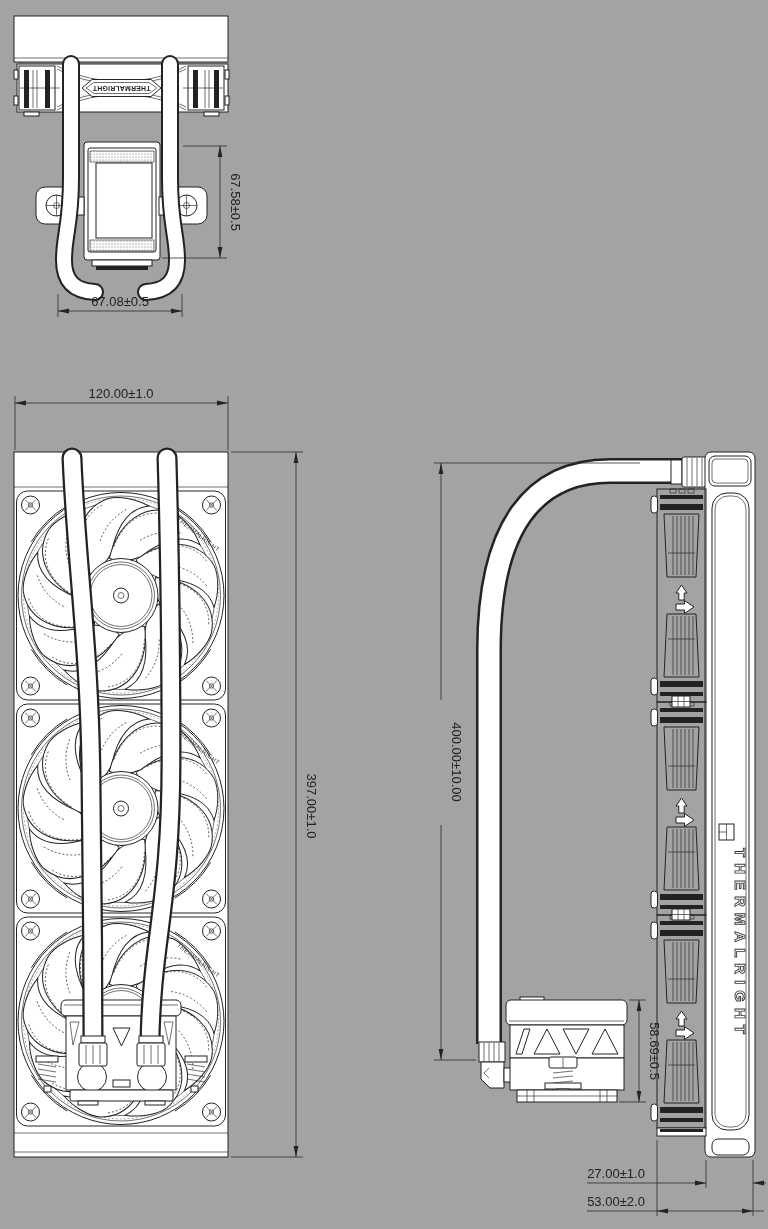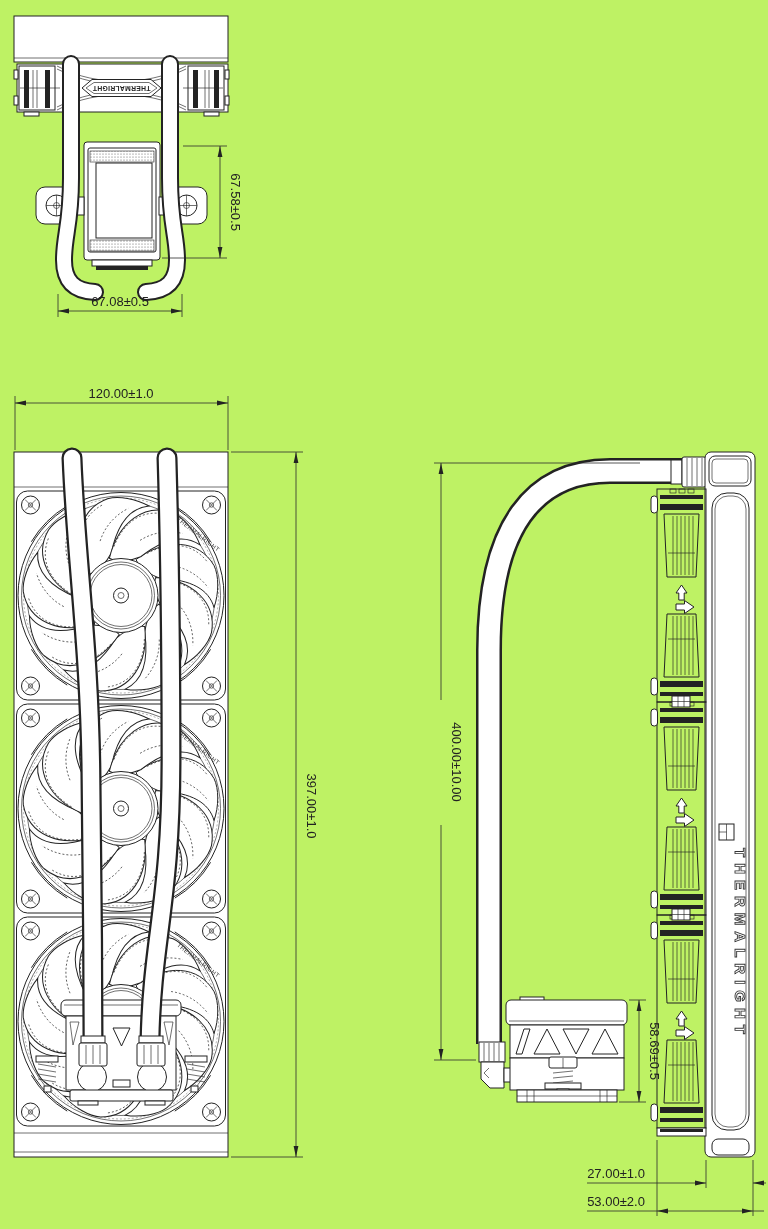--- a/index.html
+++ b/index.html
@@ -1,16 +1,16 @@
 <!DOCTYPE html>
 <html><head>
 <meta charset="utf-8">
 <style>
   html,body{margin:0;padding:0;background:#fff;}
-  #canvas{width:768px;height:1229px;position:relative;background:#bef264;overflow:hidden;}
+  #canvas{width:768px;height:1229px;position:relative;background:#a3a3a3;overflow:hidden;}
   svg{display:block;}
   .s  {stroke:#232323;fill:none;stroke-width:1;}
   .sf {stroke:#232323;fill:#ffffff;stroke-width:1;}
   .st {stroke:#232323;fill:none;stroke-width:.65;}
   .dk {fill:#232323;stroke:none;}
   .dimln{stroke:#2b2b2b;fill:none;stroke-width:.8;}
   .dim{font-family:"Liberation Sans",sans-serif;font-size:13px;fill:#222;}
   .rimtxt{font-family:"Liberation Sans",sans-serif;font-size:6px;letter-spacing:.4px;fill:#3a3a3a;}
   .badgetxt{font-family:"Liberation Sans",sans-serif;font-size:6.8px;font-weight:700;letter-spacing:.3px;fill:#222;}
   .sidetxt{font-family:"Liberation Sans",sans-serif;font-size:15px;font-weight:700;letter-spacing:6px;fill:#ffffff;stroke:#333;stroke-width:.9;}

